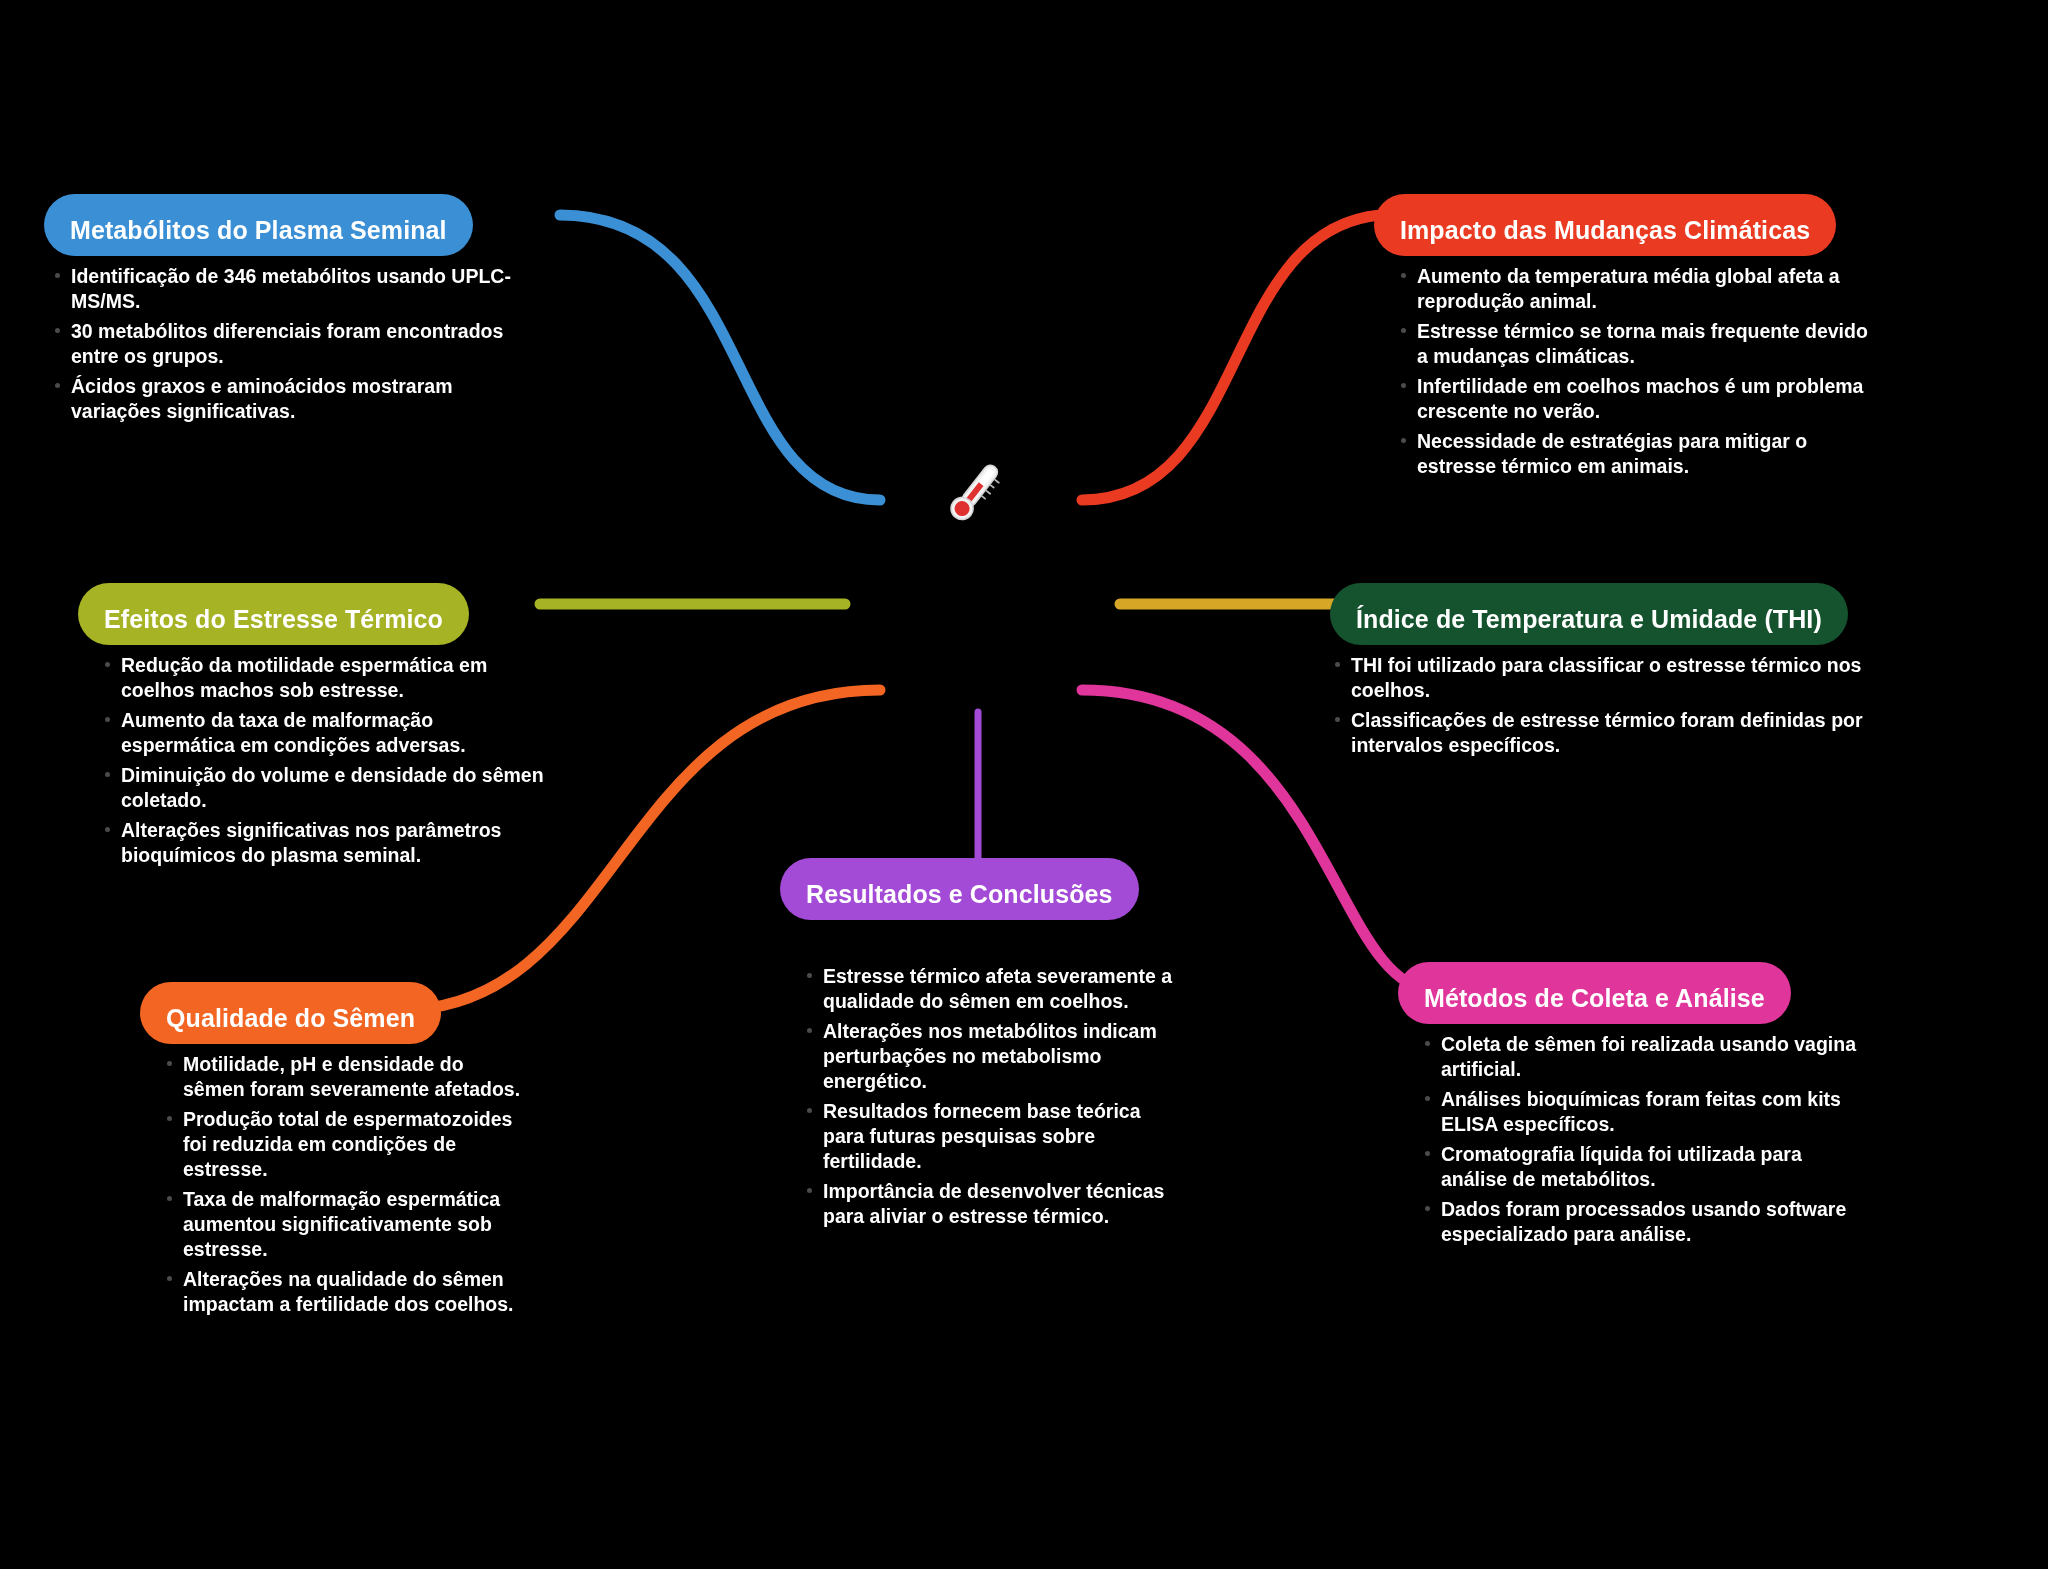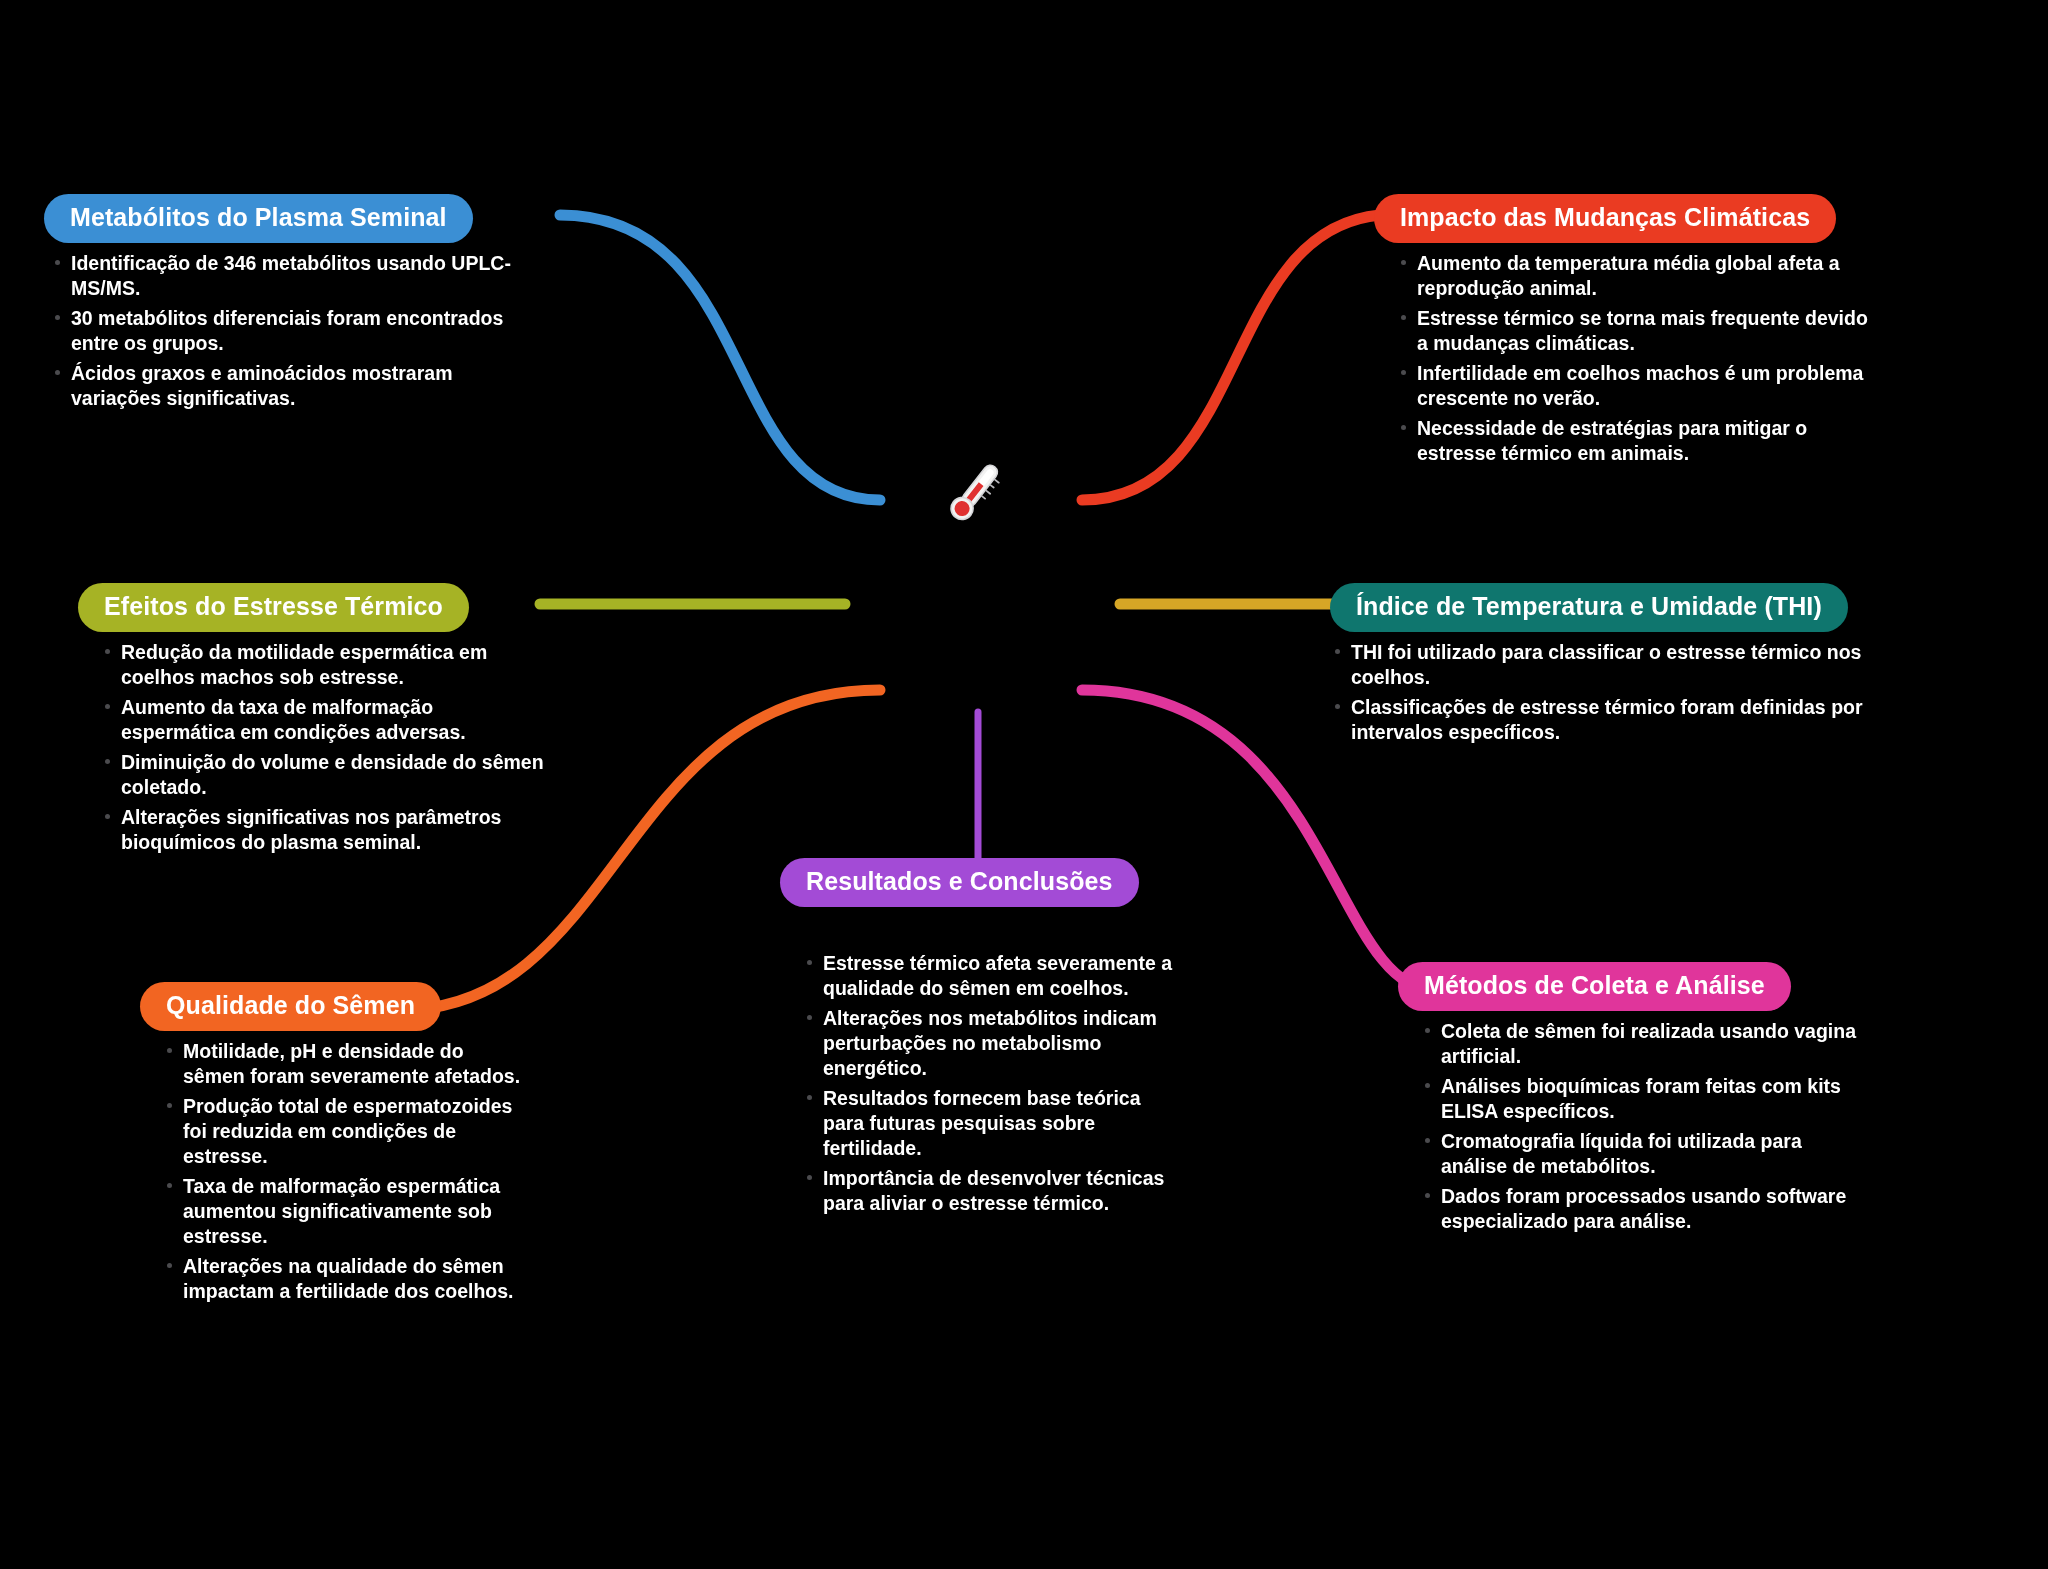--- a/index.html
+++ b/index.html
@@ -12,21 +12,21 @@
   svg.links{position:absolute;left:0;top:0;width:2048px;height:1569px;pointer-events:none;}
 
   .node{position:absolute;}
   .pill{
     display:inline-block;
     border-radius:999px;
     color:#fff;
     font-weight:700;
     font-size:25px;
     letter-spacing:.1px;
-    padding:11px 26px 13px 26px;
+    padding:24px 26px 13px 26px;
     white-space:nowrap;
     line-height:1;
   }
   .bullets{
     list-style:none;
     margin:8px 0 0 0;
     padding:0;
     color:#ffffff;
     font-size:19.5px;
     font-weight:700;
@@ -138,21 +138,21 @@
     <span class="pill" style="background: rgb(166, 179, 37);">Efeitos do Estresse Térmico</span>
     <ul class="bullets">
       <li>Redução da motilidade espermática em coelhos machos sob estresse.</li>
       <li>Aumento da taxa de malformação espermática em condições adversas.</li>
       <li>Diminuição do volume e densidade do sêmen coletado.</li>
       <li>Alterações significativas nos parâmetros bioquímicos do plasma seminal.</li>
     </ul>
   </div>
 
   <div class="node" id="n-thi">
-    <span class="pill" style="background: #0f766e;">Índice de Temperatura e Umidade (THI)</span>
+    <span class="pill" style="background: #14532d;">Índice de Temperatura e Umidade (THI)</span>
     <ul class="bullets">
       <li>THI foi utilizado para classificar o estresse térmico nos coelhos.</li>
       <li>Classificações de estresse térmico foram definidas por intervalos específicos.</li>
     </ul>
   </div>
 
   <div class="node" id="n-qualidade">
     <span class="pill" style="background: rgb(242, 101, 34);">Qualidade do Sêmen</span>
     <ul class="bullets">
       <li>Motilidade, pH e densidade do sêmen foram severamente afetados.</li>

